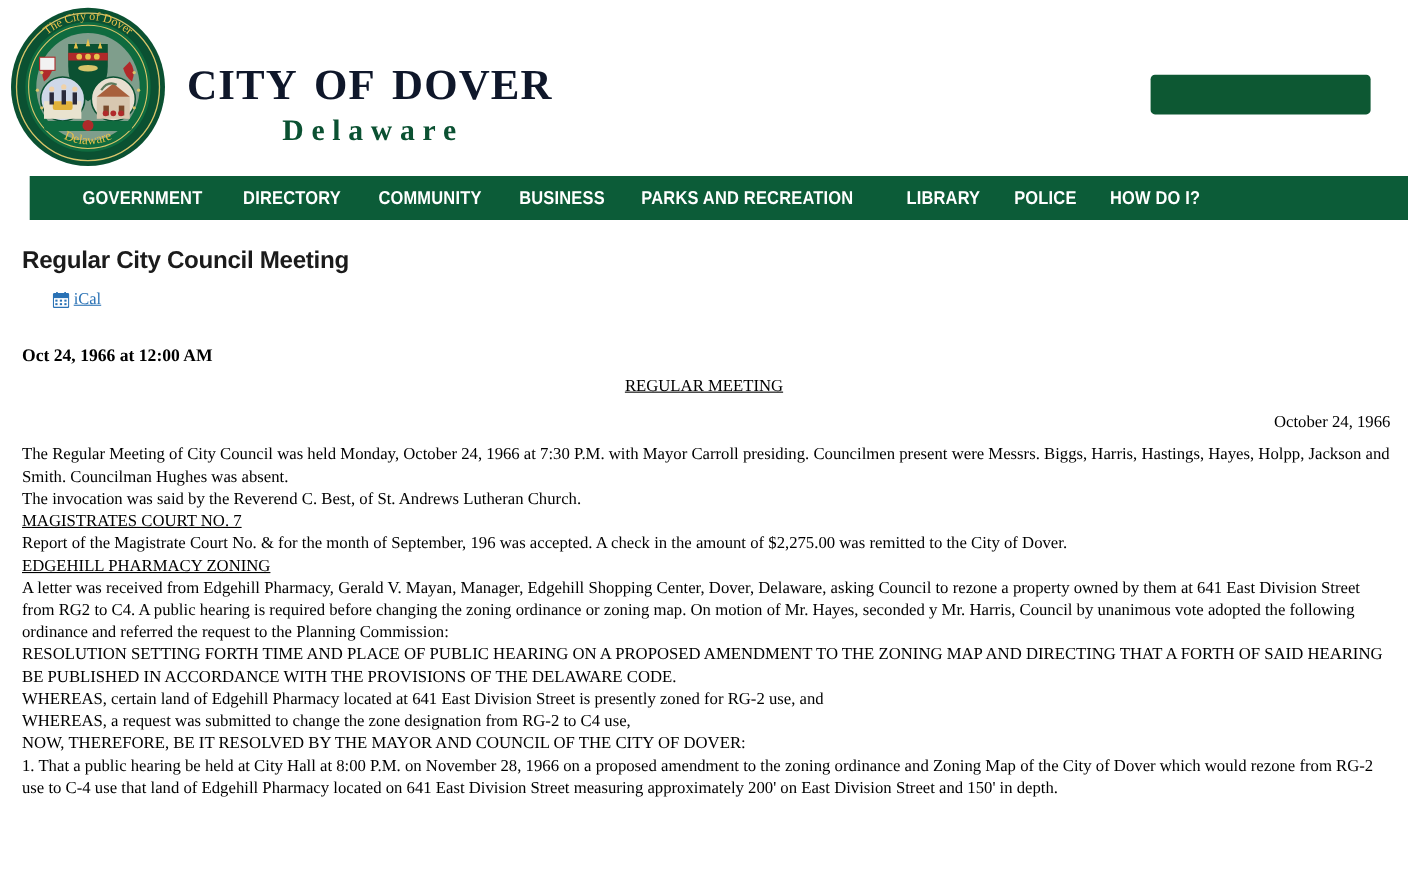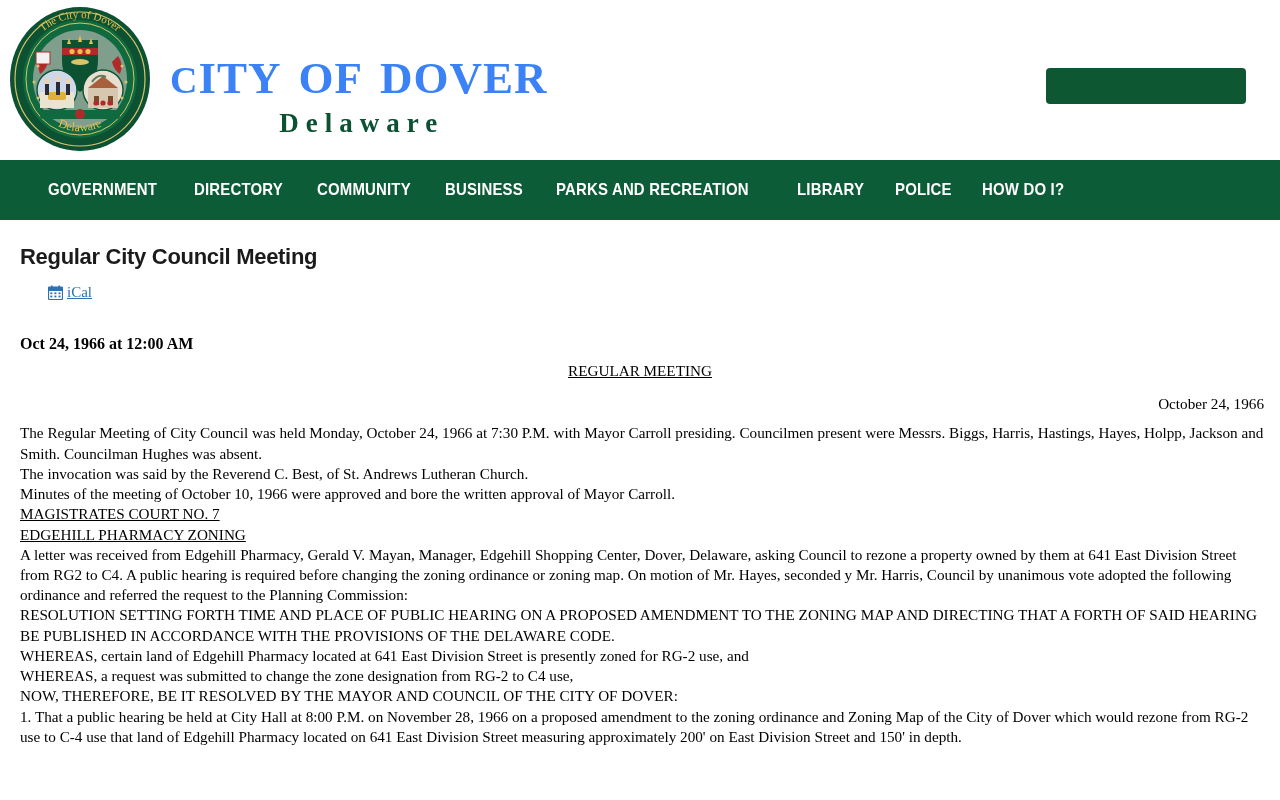--- a/index.html
+++ b/index.html
@@ -36,23 +36,23 @@
   }
   .wordmark {
     margin-left: 14px;
     padding-top: 18px;
     line-height: 1;
     user-select: none;
   }
   .wordmark-main {
     font-family: "Liberation Serif", "DejaVu Serif", serif;
     font-weight: bold;
-    font-size: 64px;
+    font-size: 55px;
     letter-spacing: 1px;
-    color: #3b82f6;
+    color: #0f172a;
     font-variant: small-caps;
     text-transform: lowercase;
     display: block;
     text-align: center;
   }
   .wordmark-main::first-letter { font-size: 54px; }
   .wordmark-sub {
     display: block;
     text-align: center;
     font-family: "Liberation Serif", "DejaVu Serif", serif;
@@ -73,25 +73,26 @@
     border: none;
     border-radius: 4px;
     cursor: pointer;
     color: #ffffff;
     font-family: "Liberation Sans", sans-serif;
     font-size: 13px;
   }
 
   
   .main-nav {
-    height: 60px;
+    height: 40px;
     background: #0c5c38;
     display: flex;
     align-items: center;
     padding-left: 48px;
+    margin-left: 27px;
   }
   .nav-link {
     color: #ffffff;
     font-family: "Liberation Sans Narrow", "Liberation Sans", sans-serif;
     font-size: 17px;
     font-weight: bold;
     letter-spacing: 0.2px;
     text-transform: uppercase;
     text-decoration: none;
     margin-right: 22px;
@@ -282,23 +283,23 @@
   <div class="event-datetime">Oct 24, 1966 at 12:00 AM</div>
 
   <article class="minutes-doc">
 
     <div class="doc-center">REGULAR MEETING</div>
     <div class="doc-right">October 24, 1966</div>
 
     <p class="doc-p doc-block">The Regular Meeting of City Council was held Monday, October 24, 1966 at 7:30 P.M. with Mayor Carroll presiding. Councilmen present were Messrs. Biggs, Harris, Hastings, Hayes, Holpp, Jackson and Smith. Councilman Hughes was absent.</p>
     <p class="doc-p">The invocation was said by the Reverend C. Best, of St. Andrews Lutheran Church.</p>
 
-    <p class="doc-p">Minutes of the meeting of October 10, 1966 were approved and bore the written approval of Mayor Carroll.</p>
 
     <p class="doc-head">MAGISTRATES COURT NO. 7</p>
+    <p class="doc-p">Report of the Magistrate Court No. &amp; for the month of September, 196 was accepted. A check in the amount of $2,275.00 was remitted to the City of Dover.</p>
 
     <p class="doc-head">EDGEHILL PHARMACY ZONING</p>
     <p class="doc-p">A letter was received from Edgehill Pharmacy, Gerald V. Mayan, Manager, Edgehill Shopping Center, Dover, Delaware, asking Council to rezone a property owned by them at 641 East Division Street from RG2 to C4. A public hearing is required before changing the zoning ordinance or zoning map. On motion of Mr. Hayes, seconded y Mr. Harris, Council by unanimous vote adopted the following ordinance and referred the request to the Planning Commission:</p>
 
     <p class="doc-p">RESOLUTION SETTING FORTH TIME AND PLACE OF PUBLIC HEARING ON A PROPOSED AMENDMENT TO THE ZONING MAP AND DIRECTING THAT A FORTH OF SAID HEARING BE PUBLISHED IN ACCORDANCE WITH THE PROVISIONS OF THE DELAWARE CODE.</p>
     <p class="doc-p">WHEREAS, certain land of Edgehill Pharmacy located at 641 East Division Street is presently zoned for RG-2 use, and</p>
     <p class="doc-p">WHEREAS, a request was submitted to change the zone designation from RG-2 to C4 use,</p>
     <p class="doc-p">NOW, THEREFORE, BE IT RESOLVED BY THE MAYOR AND COUNCIL OF THE CITY OF DOVER:</p>
     <p class="doc-p">1. That a public hearing be held at City Hall at 8:00 P.M. on November 28, 1966 on a proposed amendment to the zoning ordinance and Zoning Map of the City of Dover which would rezone from RG-2 use to C-4 use that land of Edgehill Pharmacy located on 641 East Division Street measuring approximately 200' on East Division Street and 150' in depth.</p>
 

